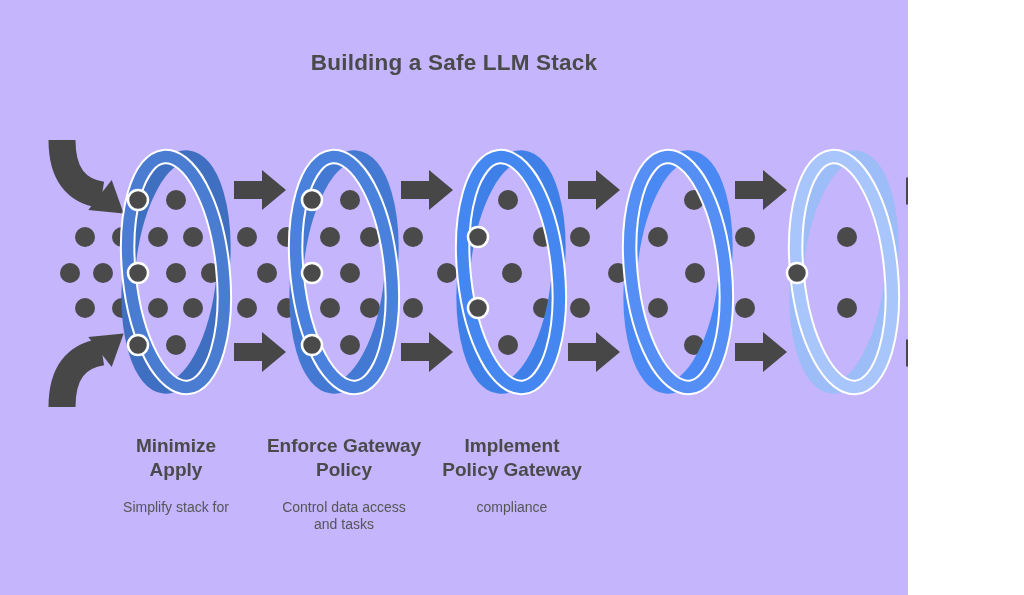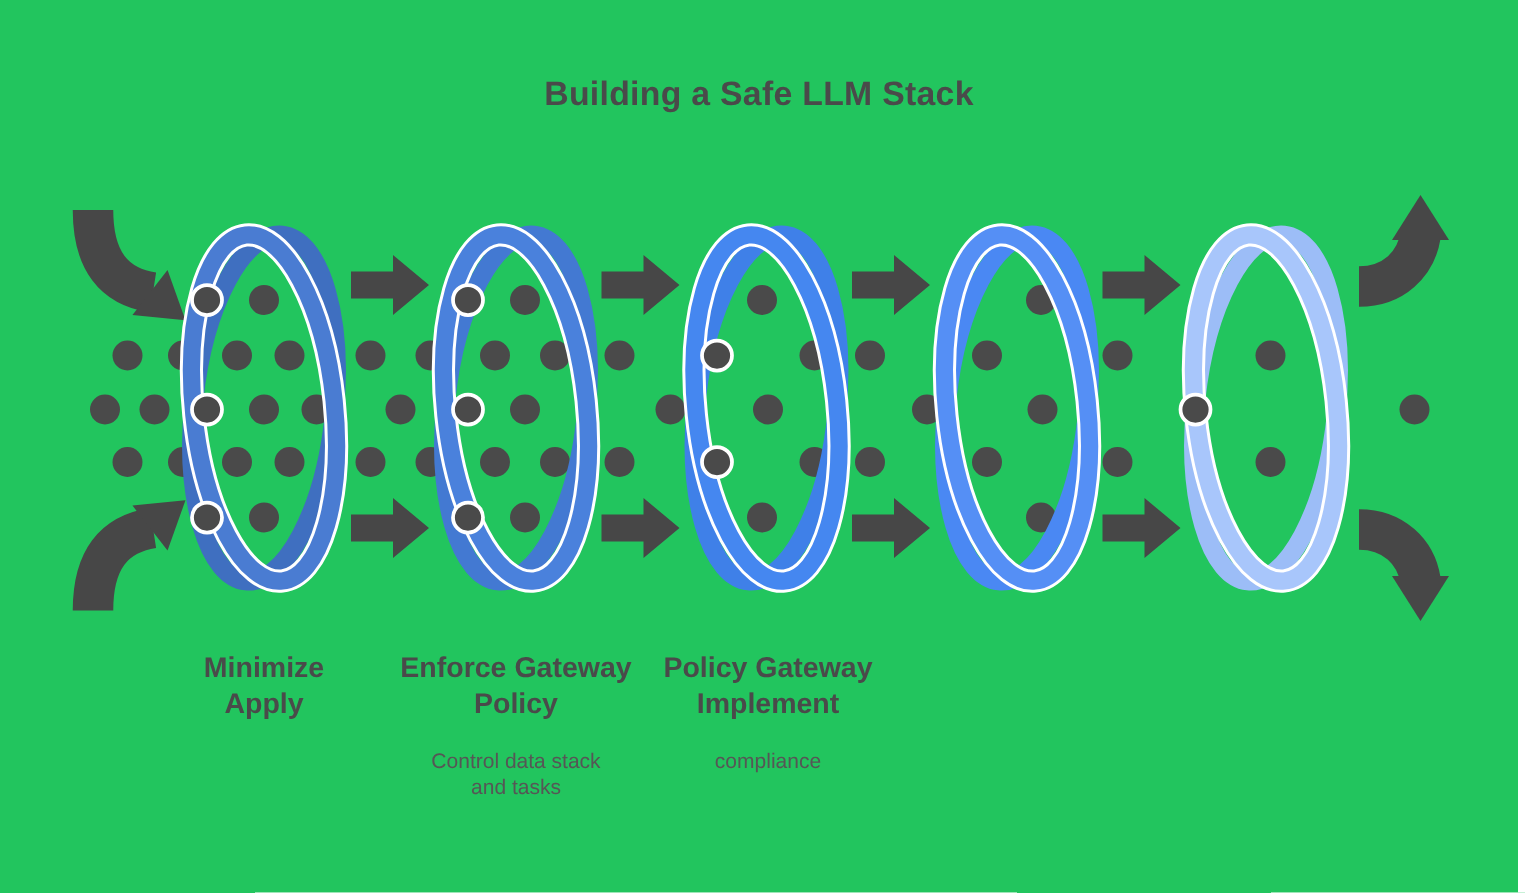--- a/index.html
+++ b/index.html
@@ -1,17 +1,17 @@
 <!DOCTYPE html>
 <html><head>
 <meta charset="utf-8">
 <style>
   html,body{margin:0;padding:0;background:#ffffff;}
   .canvas{
-    position:relative;width:1012px;height:595px;background:#22c55e;
+    position:relative;width:908px;height:595px;background:#c4b5fd;
     overflow:hidden;font-family:"Liberation Sans","DejaVu Sans",sans-serif;
   }
   .title{
     position:absolute;top:50px;left:0;width:100%;text-align:center;
     font-size:22.5px;font-weight:700;color:#4a4a4a;letter-spacing:.2px;
   }
   .diagram-svg{position:absolute;top:0;left:0;}
   .steps{position:absolute;top:0;left:0;width:100%;height:100%;}
   .step{position:absolute;top:434px;width:180px;text-align:center;}
   .step-heading{font-size:19px;font-weight:700;line-height:24px;color:#4a4a4a;}
@@ -129,35 +129,36 @@
       <circle cx="478" cy="308" r="10" fill="#4a4a4a" stroke="#ffffff" stroke-width="2.5"></circle>
       <circle cx="797" cy="273" r="10" fill="#4a4a4a" stroke="#ffffff" stroke-width="2.5"></circle>
     </svg>
   <div class="steps">
       <div class="step" style="left: 86px;">
         <div class="step-heading">
           <div>Minimize</div>
           <div>Apply</div>
         </div>
         <div class="step-sub">
+          <div>Simplify stack for</div>
         </div>
       </div>
       <div class="step" style="left: 254px;">
         <div class="step-heading">
           <div>Enforce Gateway</div>
           <div>Policy</div>
         </div>
         <div class="step-sub">
-          <div>Control data stack</div>
+          <div>Control data access</div>
           <div>and tasks</div>
         </div>
       </div>
       <div class="step" style="left: 422px;">
         <div class="step-heading">
+          <div>Implement</div>
           <div>Policy Gateway</div>
-          <div>Implement</div>
         </div>
         <div class="step-sub">
           <div>compliance</div>
         </div>
       </div>
     </div>
 </div>
 
 </body></html>

